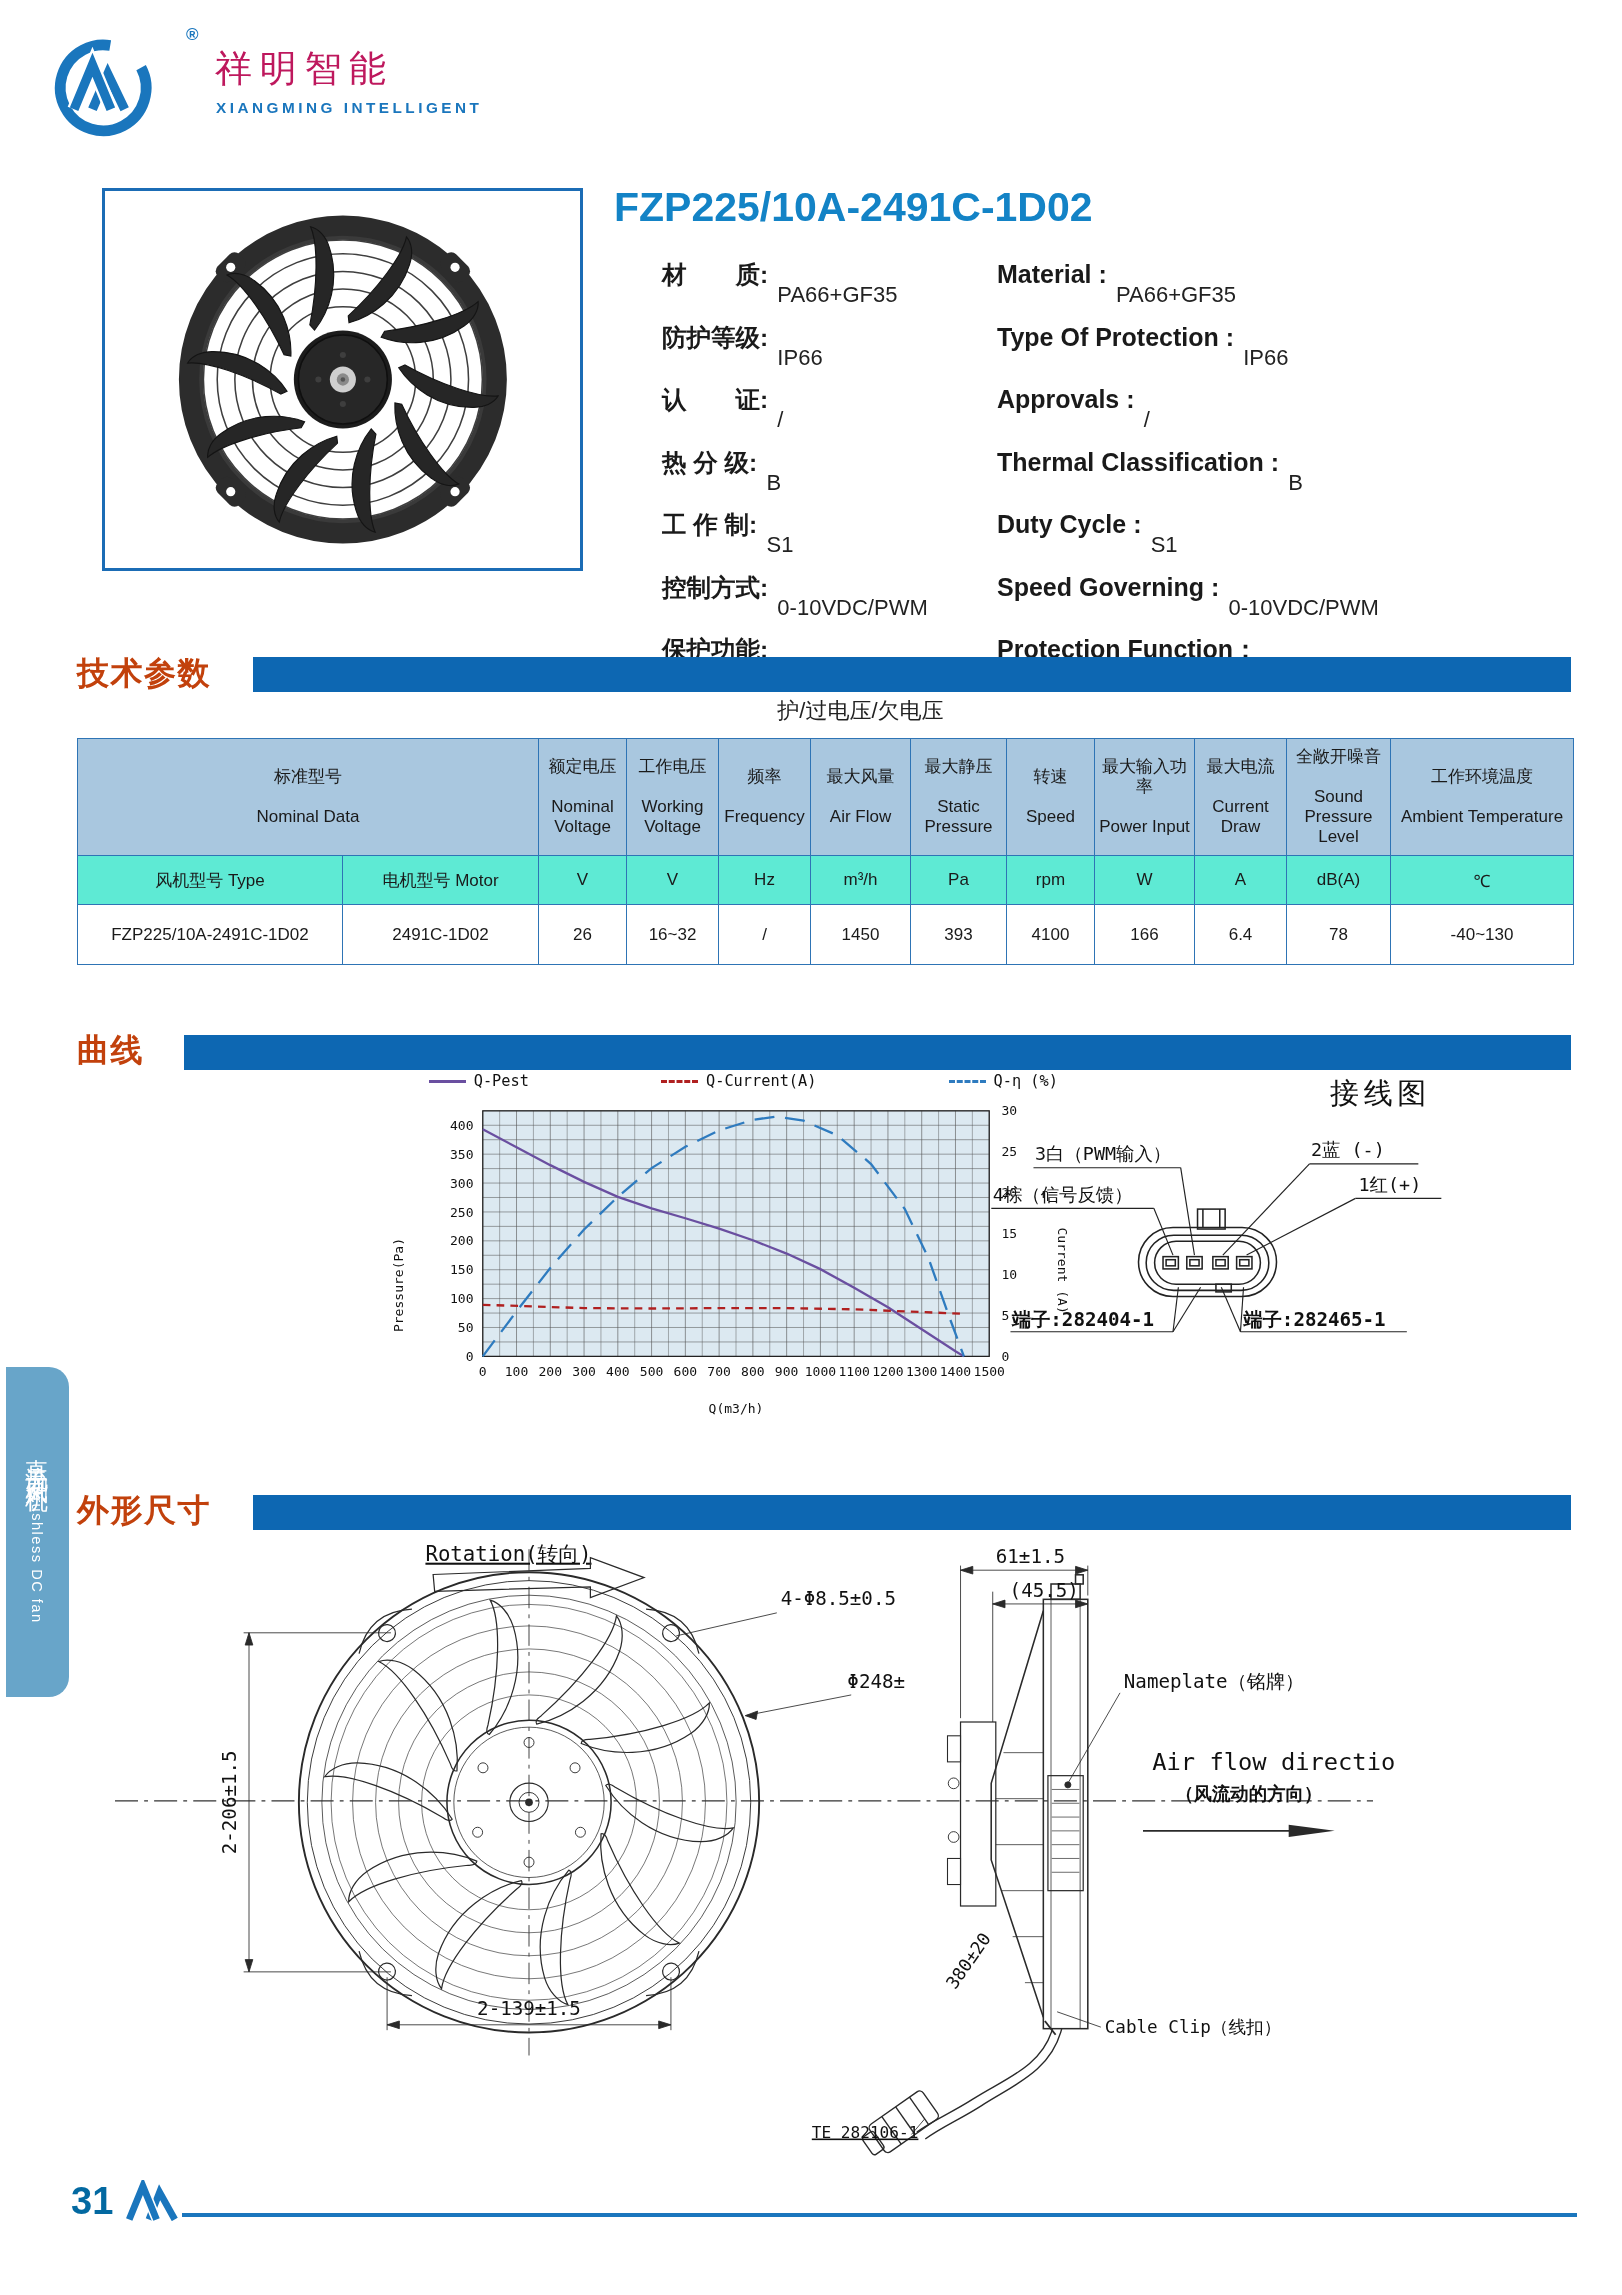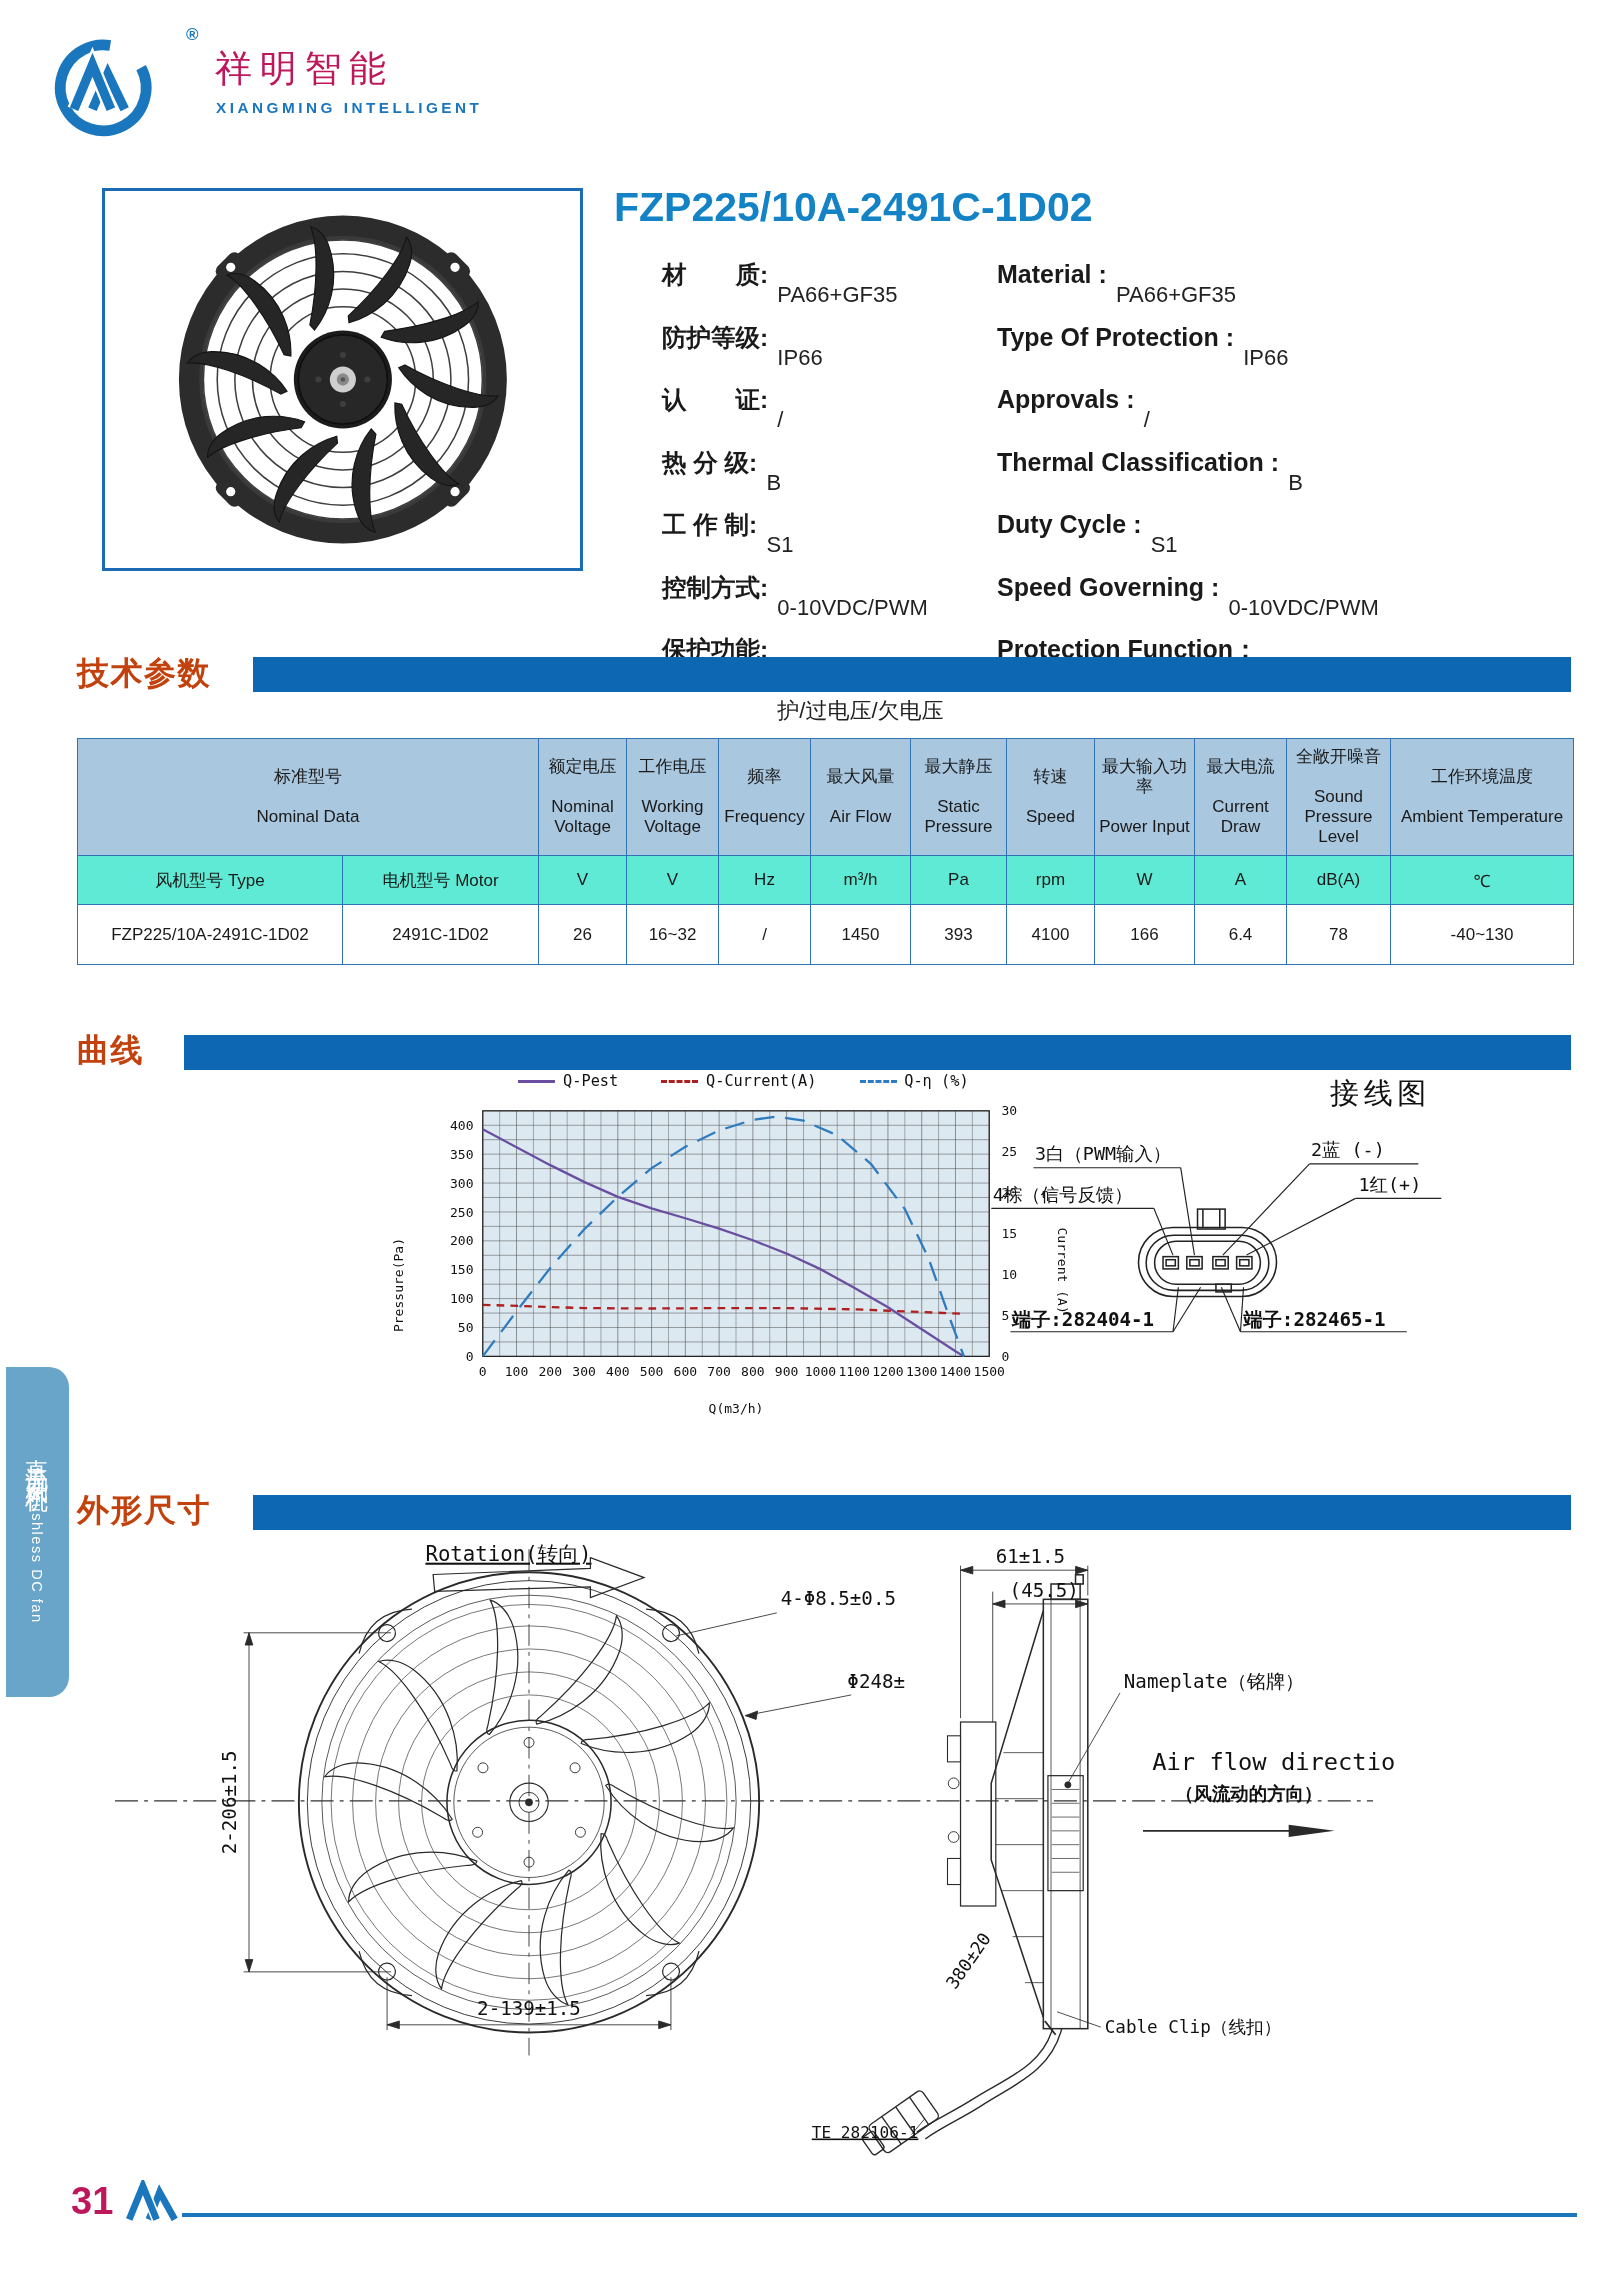--- a/index.html
+++ b/index.html
@@ -34,41 +34,41 @@
   
   table.spec{border-collapse:collapse;table-layout:fixed;width:1494px;}
   table.spec td{border:1.2px solid #2e74b5;text-align:center;vertical-align:middle;
                 font-size:17px;color:#1a1a1a;padding:1.5px 3.1px;}
   tr.hd td{background:#a9c7df;height:117px;}
   .hd-cell{display:flex;flex-direction:column;justify-content:center;gap:20px;line-height:20px;}
   tr.un td{height:49px;background:#5eead4;}
   tr.dt td{height:60px;background:#fff;}
 
   
-  .legend{left:429px;top:1072px;width:629px;display:flex;justify-content:center;gap:43px;
+  .legend{left:429px;top:1072px;width:629px;display:flex;justify-content:space-between;gap:43px;
           font-family:"DejaVu Sans Mono", monospace;font-size:15.3px;color:#111;align-items:center;}
   .legend .item{display:flex;align-items:center;gap:7.7px;}
   .lsample{width:37px;height:0;}
   .ls1{border-top:3.1px solid #6a4fa0;}
   .ls2{border-top:3.1px dashed #b02020;}
   .ls3{border-top:3.1px dashed #2e7bbf;}
   .tick{font-family:"DejaVu Sans Mono", monospace;font-size:17px;fill:#111;}
   .axlab{font-family:"DejaVu Sans Mono", monospace;font-size:17px;fill:#111;}
   .cad{font-family:"DejaVu Sans Mono", monospace;fill:#111;}
   .wiring-title{left:1273px;top:1074px;width:215px;text-align:center;font-size:29px;color:#111;letter-spacing:4.6px;}
 
   
   .side-tab{left:6.1px;top:1367px;width:63px;height:330px;background:#68a5c9;border-radius:0 20px 20px 0;
             display:flex;align-items:center;justify-content:center;}
   .side-tab .vt{writing-mode:vertical-rl;color:#fff;text-align:center;}
   .side-tab .vt .cn{font-size:23px;letter-spacing:6.1px;}
   .side-tab .vt .en{font-size:14.6px;letter-spacing:1.5px;margin-top:4.6px;}
 
   
-  .page-num{left:71px;top:2180px;font-size:38px;font-weight:bold;color:#be185d;}
+  .page-num{left:71px;top:2180px;font-size:38px;font-weight:bold;color:#0369a1;}
   .foot-line{left:182px;top:2213px;width:1395px;height:3.8px;background:#1a76bd;}
 
   svg{display:block;}
 </style>
 </head>
 <body>
 
 <div id="page">
 
   <div class="abs" style="left:48px;top:28px;width:115px;height:115px;">

